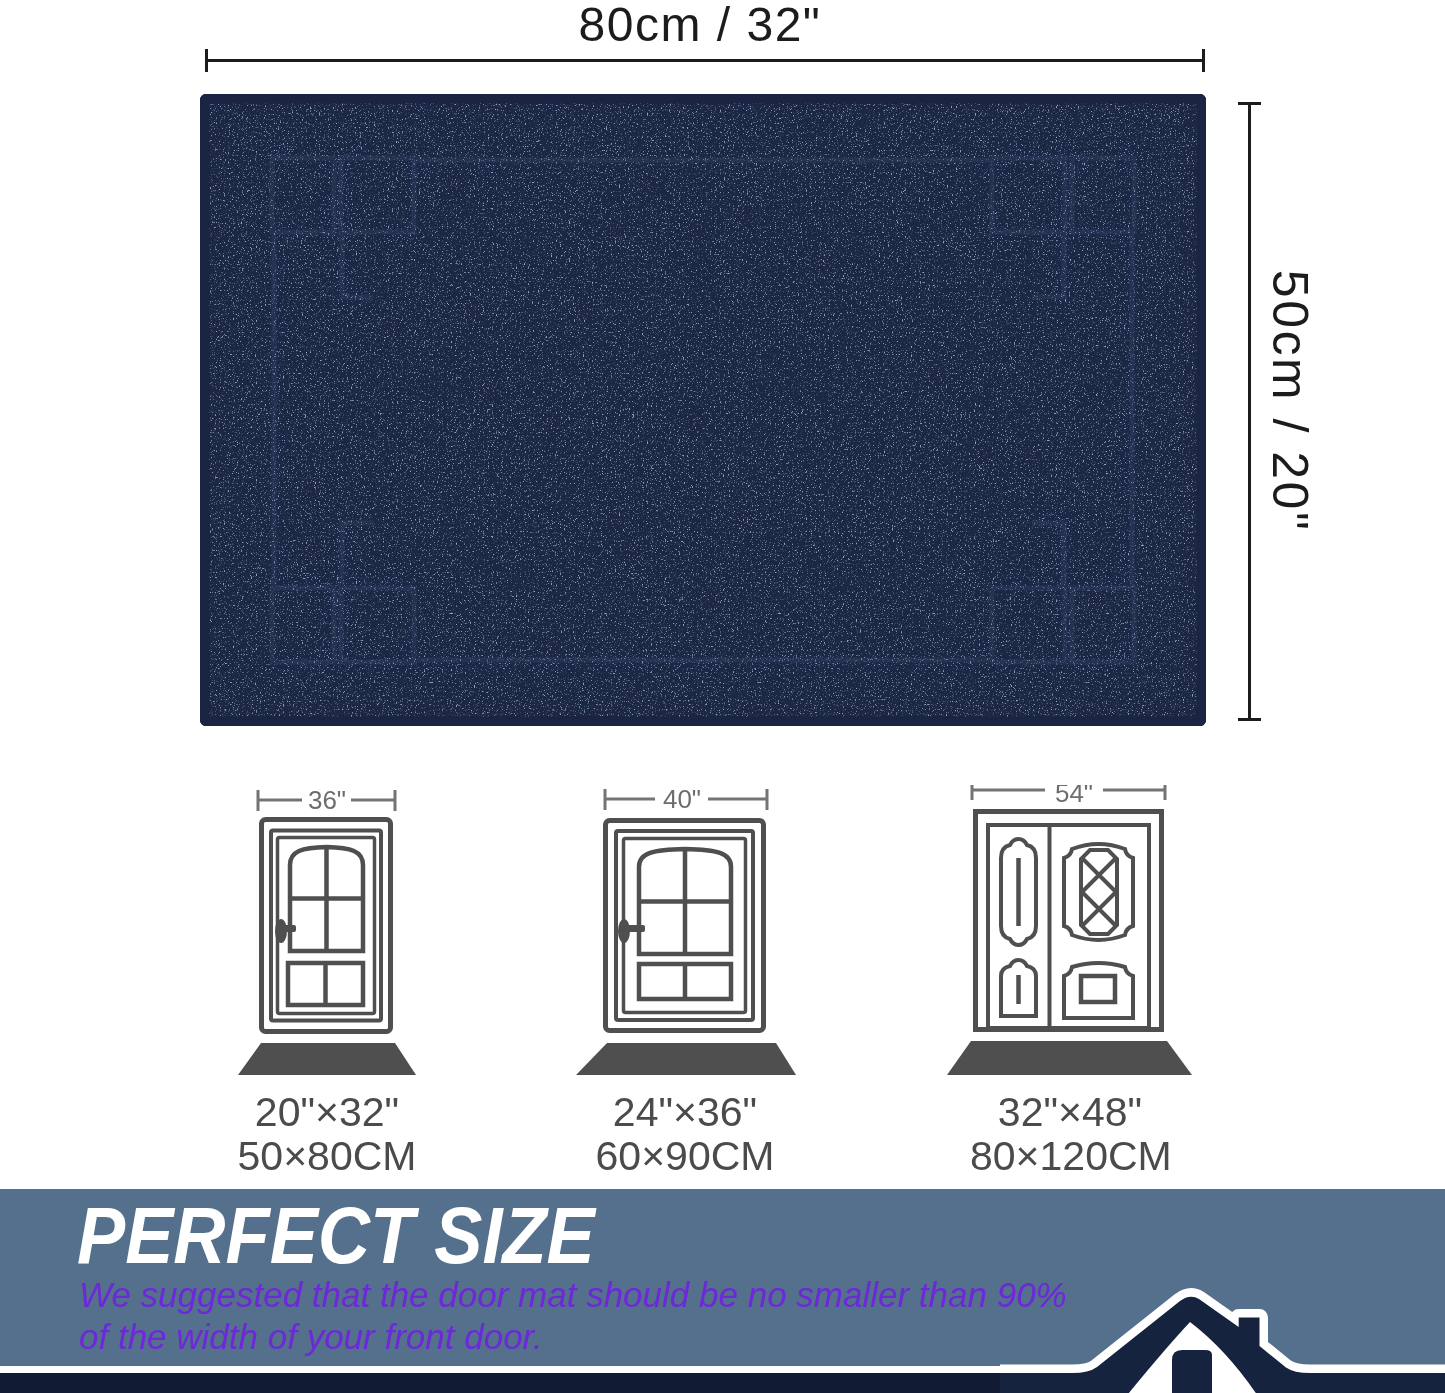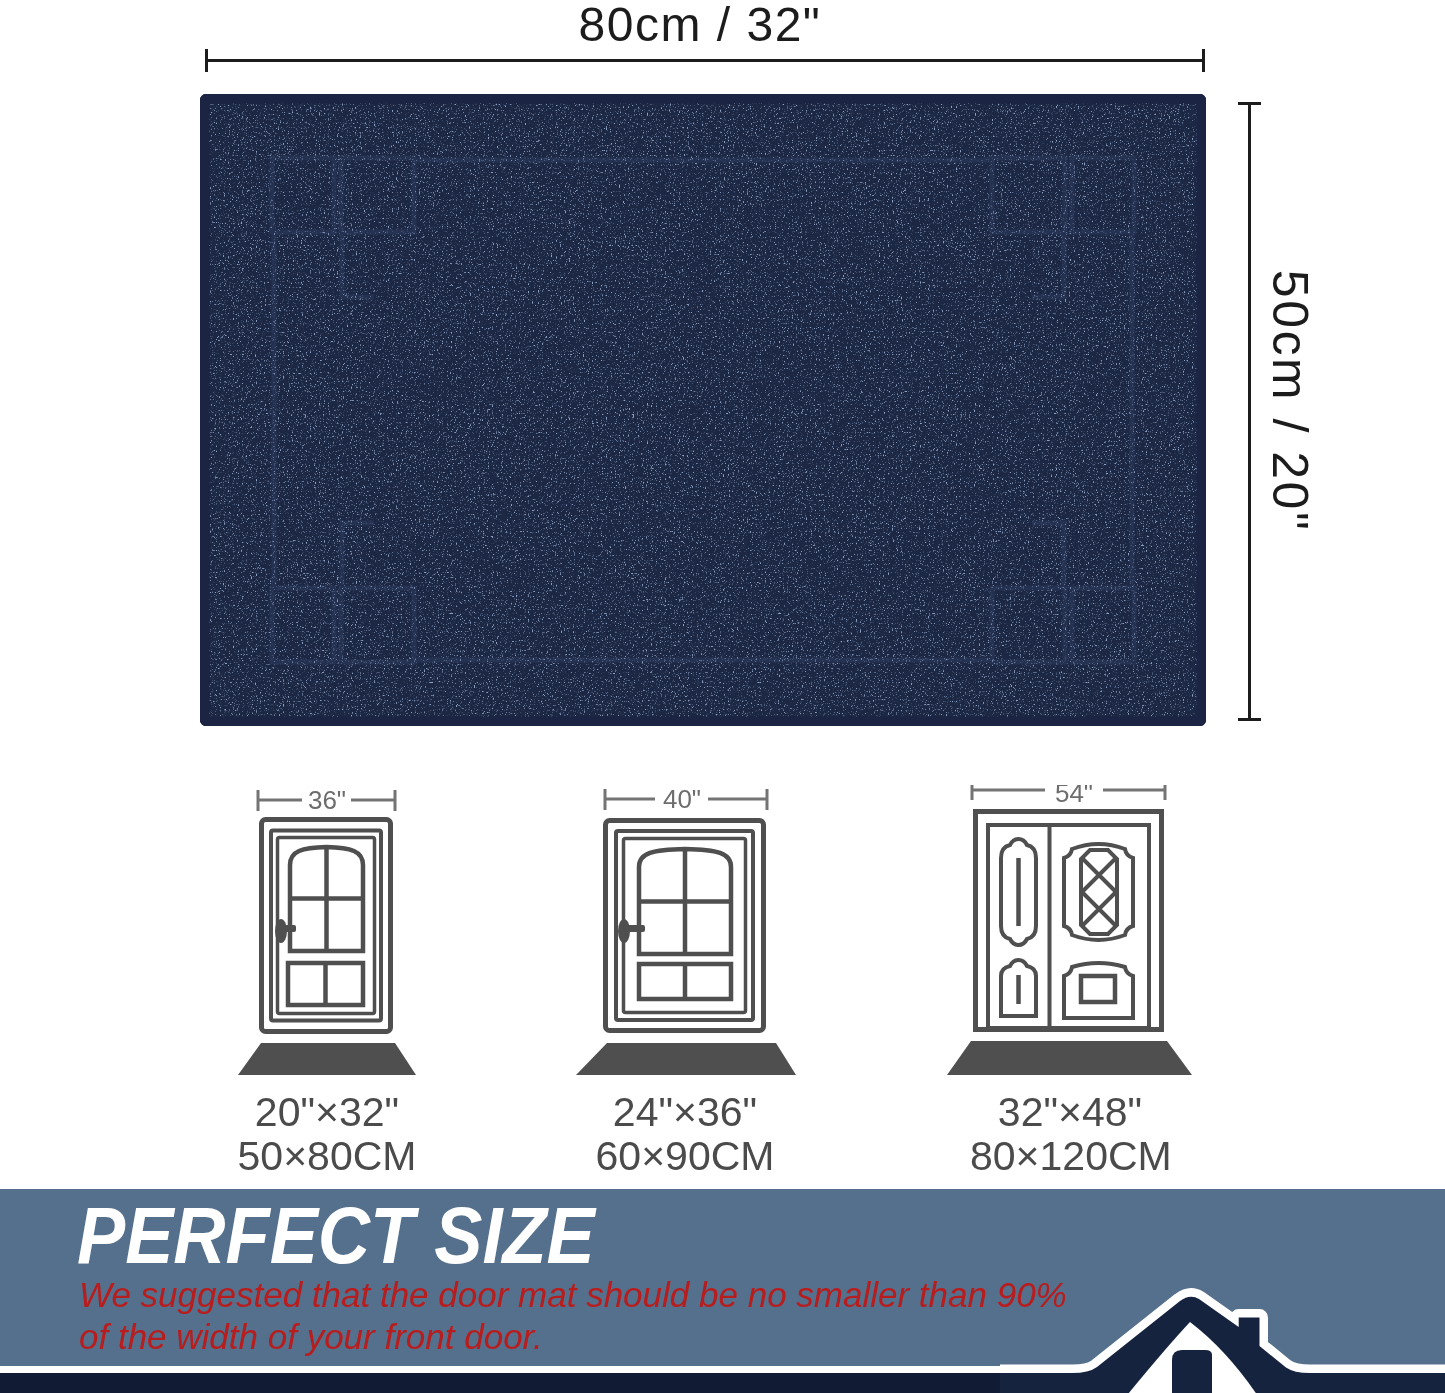--- a/index.html
+++ b/index.html
@@ -160,21 +160,21 @@
 <div class="abs" style="left:970px;top:1090px;width:200px;text-align:center;font-size:41px;line-height:44px;color:#4b4b4b;">32"×48"<br>80×120CM</div>
 
 <div class="abs" style="left:0;top:1189px;width:1445px;height:177px;background:#54708c;"></div>
 
 <div class="abs" style="left:0;top:1366px;width:1445px;height:7px;background:#ffffff;"></div>
 
 <div class="abs" style="left:0;top:1373px;width:1445px;height:20px;background:#111b33;"></div>
 
 <div class="abs" style="left:77px;top:1196px;font-size:80px;line-height:80px;font-weight:bold;font-style:italic;color:#ffffff;transform:scaleX(0.903);transform-origin:left top;">PERFECT SIZE</div>
 
-<div class="abs" style="left:79px;top:1274px;font-size:35px;line-height:42px;font-style:italic;color:#b91c1c;">We suggested that the door mat should be no smaller than 90%<br>of the width of your front door.</div>
+<div class="abs" style="left:79px;top:1274px;font-size:35px;line-height:42px;font-style:italic;color:#6d28d9;">We suggested that the door mat should be no smaller than 90%<br>of the width of your front door.</div>
 
 <svg class="abs" style="left:1000px;top:1270px;" width="445" height="123" viewBox="0 0 445 123">
   <defs>
       <clipPath id="hclip">
         <rect x="0" y="0" width="445" height="123"></rect>
       </clipPath>
     </defs>
   <g clip-path="url(#hclip)">
 
     <path d="M-20 103 L72 103 Q89 103 97 97 L180 31 Q190 23.5 199 29 L233 53 L238.7 57 L238.7 47.5 L259.5 47.5 L259.5 76 L286 97.5 Q294 103 310 103 L465 103 L465 140 L-20 140 Z" fill="#ffffff" stroke="#ffffff" stroke-width="17" stroke-linejoin="round"></path>

